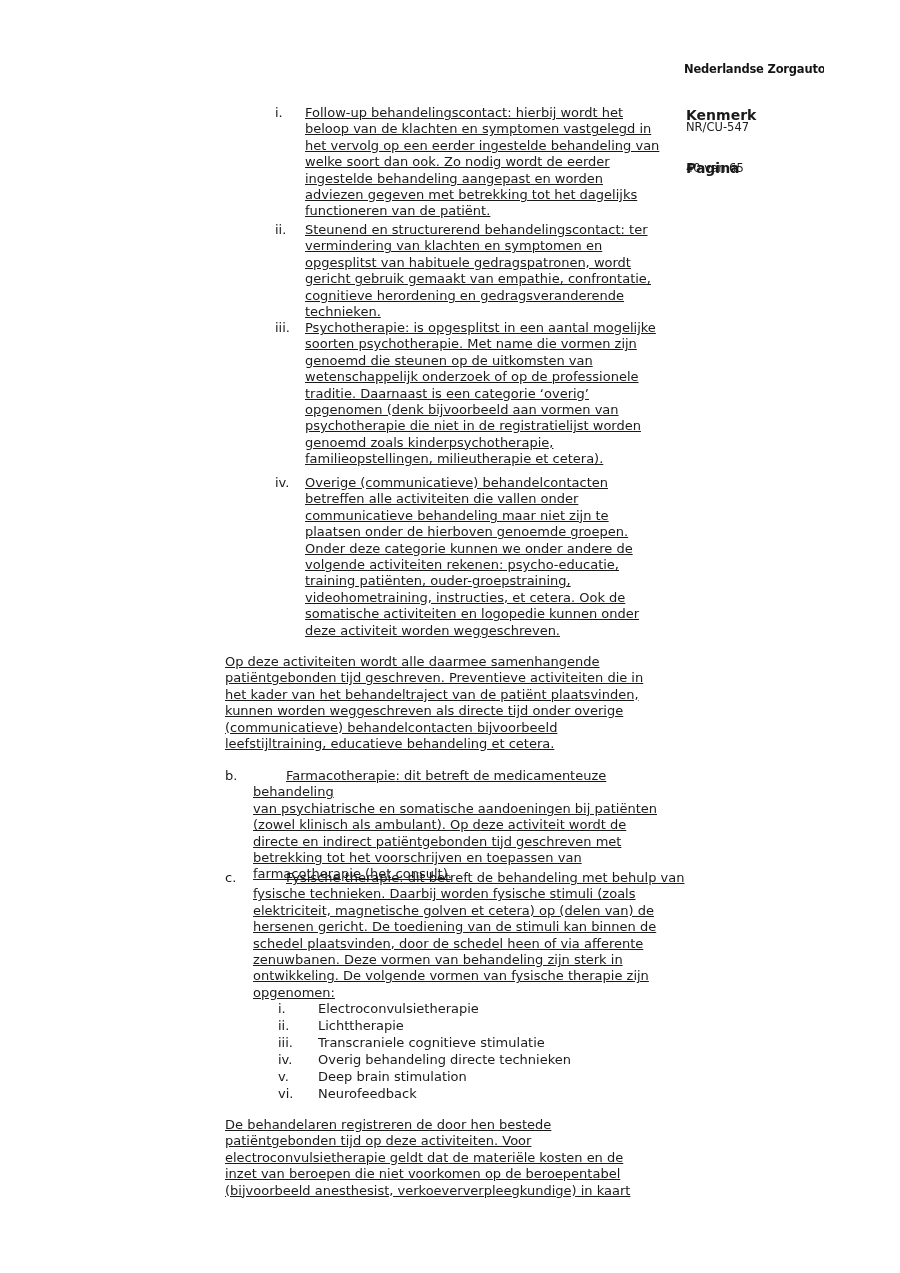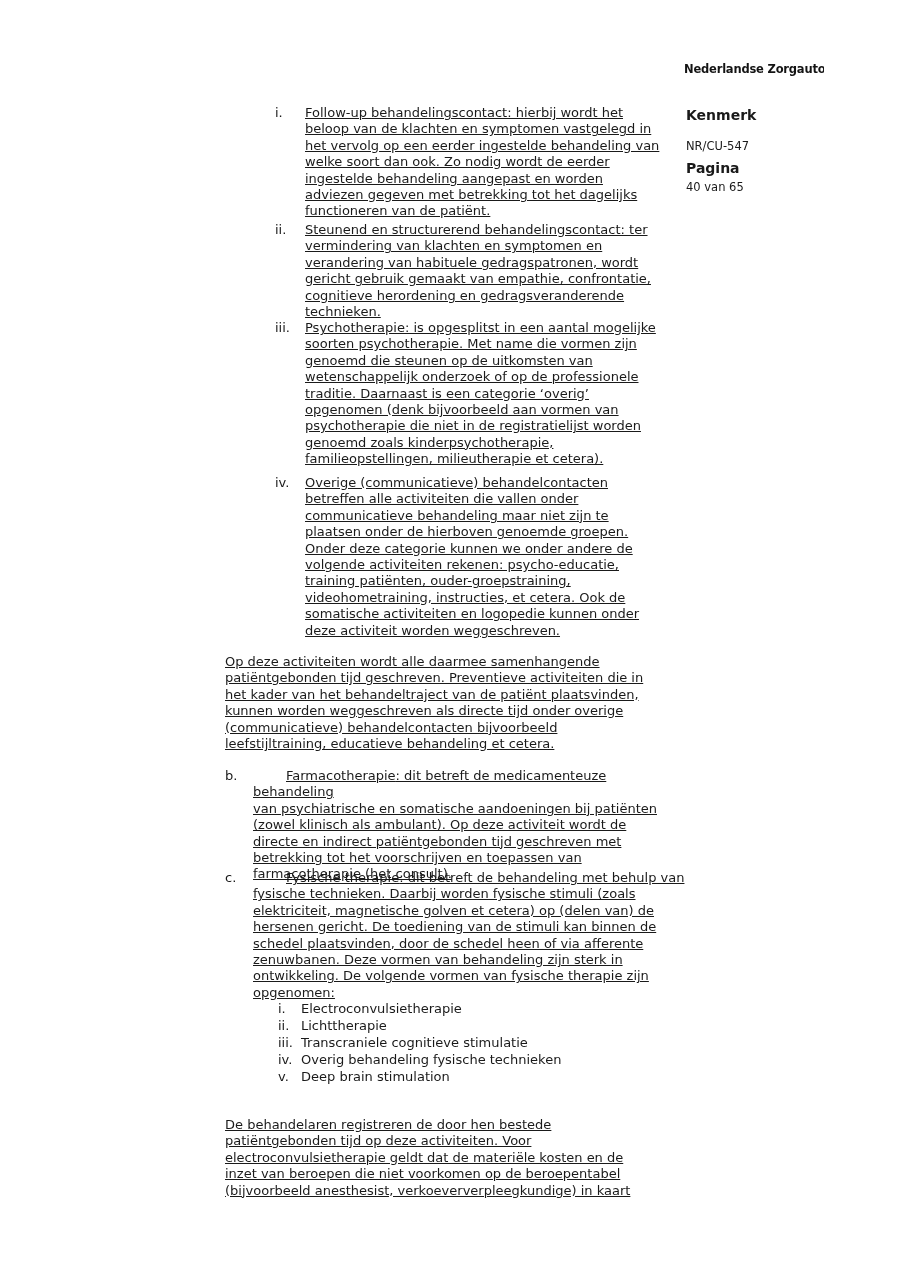--- a/index.html
+++ b/index.html
@@ -33,21 +33,20 @@
     font-weight: bold;
     color: #1a1a1a;
     white-space: nowrap;
   }
   .meta-value {
     position: absolute;
     left: 686px;
     font-size: 11.5px;
     color: #1a1a1a;
     white-space: nowrap;
-    margin-top: 19px;
   }
   .kenmerk-label { top: 107px; }
   .kenmerk-value { top: 120px; }
   .pagina-label  { top: 160px; }
   .pagina-value  { top: 161px; }
 
   .body-text {
     font-size: 13px;
     line-height: 16.4px;
     color: #1a1a1a;
@@ -106,21 +105,21 @@
     line-height: 17px;
   }
   .subrow { position: relative; }
   .subrow .marker {
     position: absolute;
     left: 0;
     top: 0;
   }
   .subrow .txt {
     display: block;
-    margin-left: 23px;
+    margin-left: 40px;
     white-space: nowrap;
   }
 </style>
 </head>
 <body>
 
 <div class="page">
 
   <div class="logo">Nederlandse Zorgautoriteit</div>
 
@@ -136,21 +135,21 @@
 het vervolg op een eerder ingestelde behandeling van
 welke soort dan ook. Zo nodig wordt de eerder
 ingestelde behandeling aangepast en worden
 adviezen gegeven met betrekking tot het dagelijks
 functioneren van de patiënt.</span>
   </div>
   <div class="ritem body-text" style="top:222px">
     <span class="marker">ii.</span>
     <span class="txt pre">Steunend en structurerend behandelingscontact: ter
 vermindering van klachten en symptomen en
-verandering van habituele gedragspatronen, wordt
+opgesplitst van habituele gedragspatronen, wordt
 gericht gebruik gemaakt van empathie, confrontatie,
 cognitieve herordening en gedragsveranderende
 technieken.</span>
   </div>
   <div class="ritem body-text" style="top:320px">
     <span class="marker">iii.</span>
     <span class="txt pre">Psychotherapie: is opgesplitst in een aantal mogelijke
 soorten psychotherapie. Met name die vormen zijn
 genoemd die steunen op de uitkomsten van
 wetenschappelijk onderzoek of op de professionele
@@ -210,25 +209,29 @@
     <div class="subrow">
       <span class="marker">ii.</span>
       <span class="txt">Lichttherapie</span>
     </div>
     <div class="subrow">
       <span class="marker">iii.</span>
       <span class="txt">Transcraniele cognitieve stimulatie</span>
     </div>
     <div class="subrow">
       <span class="marker">iv.</span>
-      <span class="txt">Overig behandeling fysische technieken</span>
+      <span class="txt">Overig behandeling directe technieken</span>
     </div>
     <div class="subrow">
       <span class="marker">v.</span>
       <span class="txt">Deep brain stimulation</span>
+    </div>
+    <div class="subrow">
+      <span class="marker">vi.</span>
+      <span class="txt">Neurofeedback</span>
     </div>
   </div>
 
   <div class="para body-text pre" style="top:1117px">De behandelaren registreren de door hen bestede
 patiëntgebonden tijd op deze activiteiten. Voor
 electroconvulsietherapie geldt dat de materiële kosten en de
 inzet van beroepen die niet voorkomen op de beroepentabel
 (bijvoorbeeld anesthesist, verkoeververpleegkundige) in kaart</div>
 
 </div>

